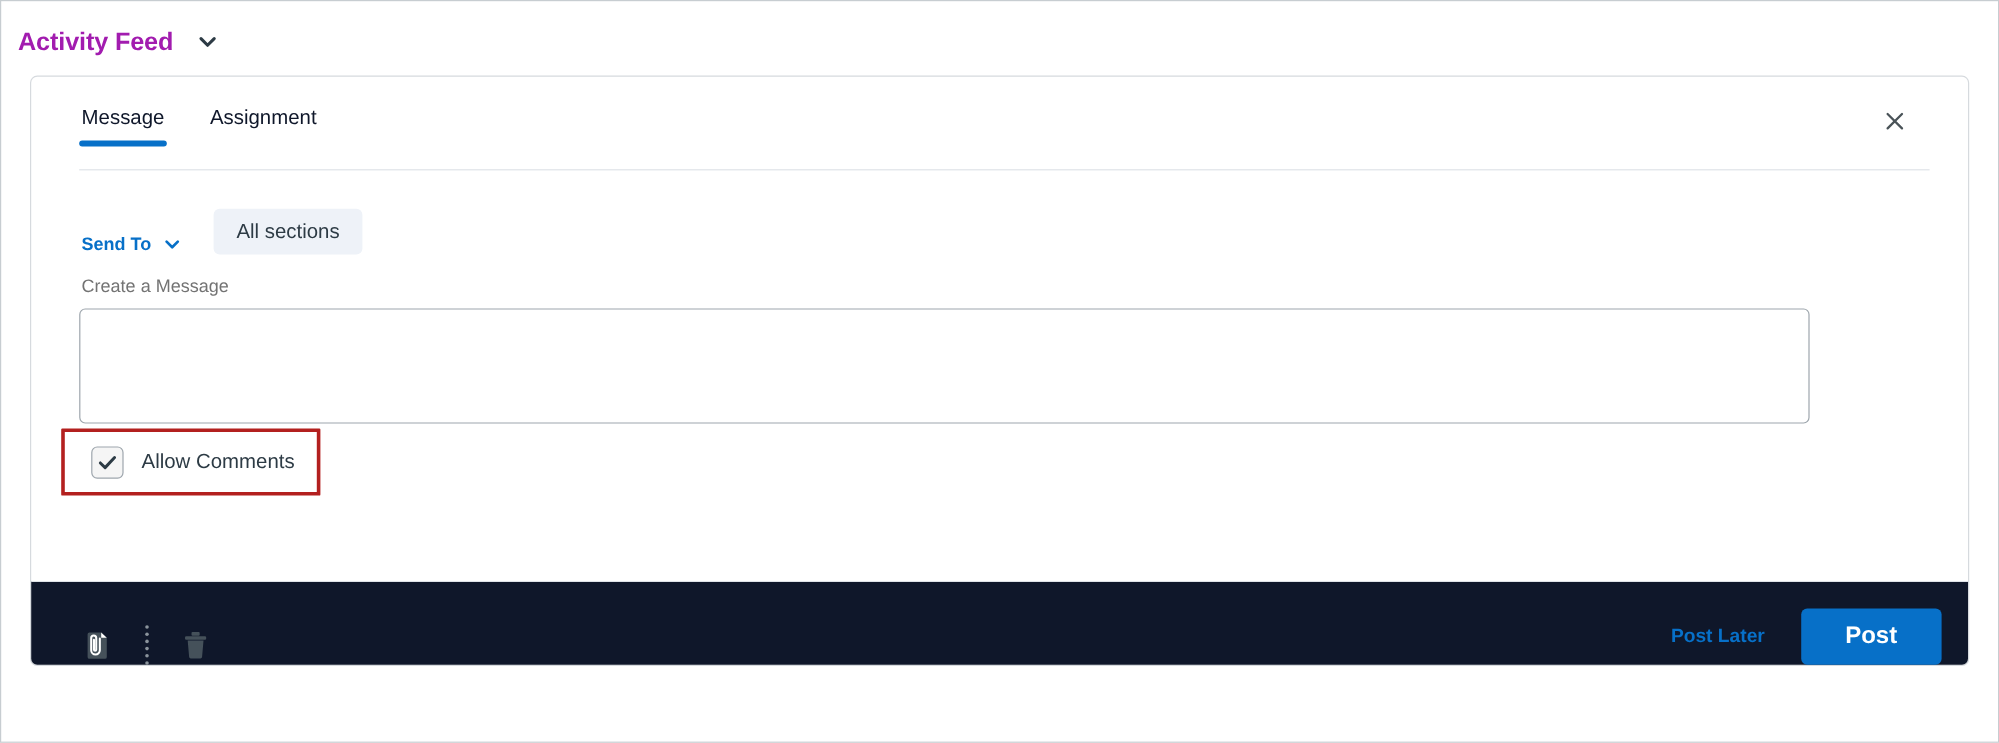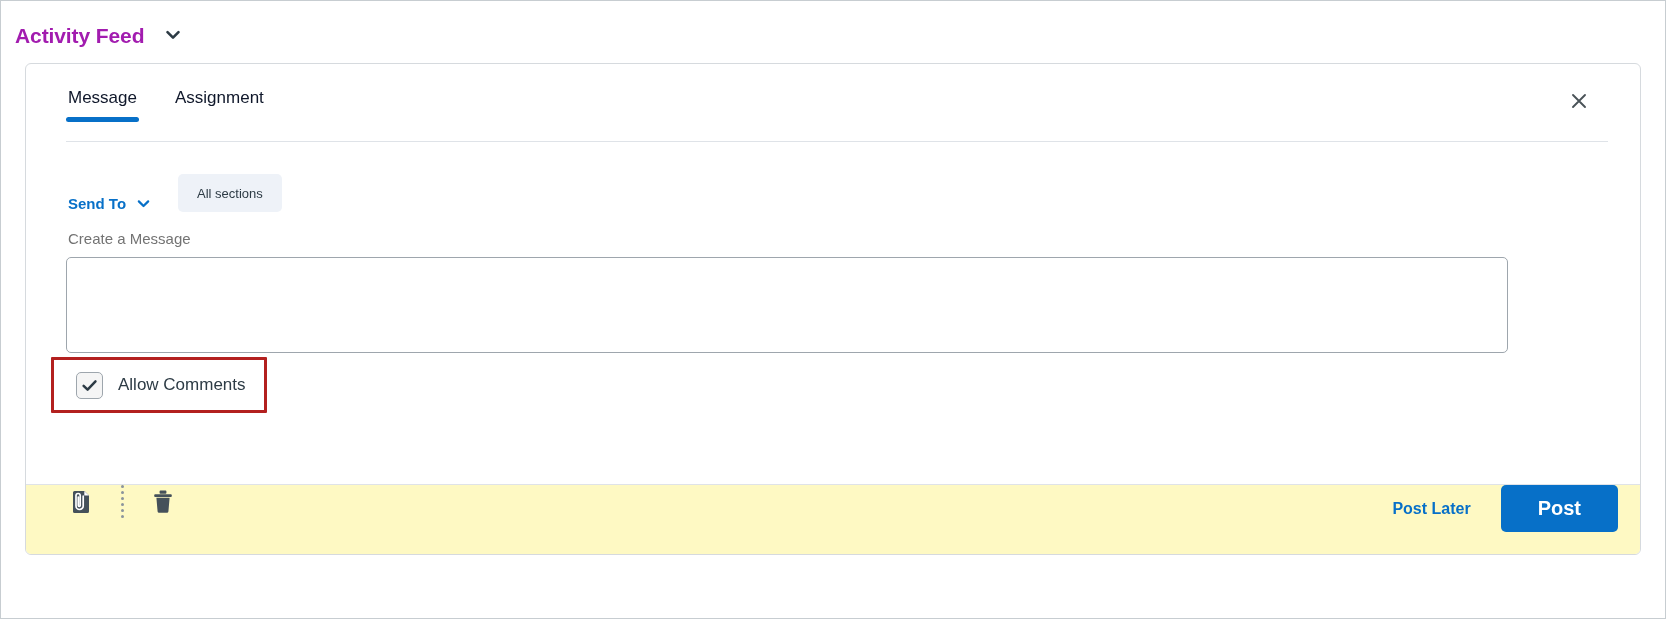--- a/index.html
+++ b/index.html
@@ -158,21 +158,21 @@
   .sendto-btn svg { display: block; }
 
   .pill {
     display: inline-flex;
     align-items: center;
     justify-content: center;
     background: #eef2f8;
     border-radius: 5px;
     height: 38px;
     padding: 0 19px;
-    font-size: 13px;
+    font-size: 17px;
     color: #2d3b45;
     cursor: pointer;
     border: none;
     font-family: "Liberation Sans", sans-serif;
     margin-left: 12px;
   }
 
   .field-label {
     font-size: 15px;
     font-weight: normal;
@@ -233,24 +233,24 @@
   .checkbox svg { display: block; }
   .checkbox-label {
     font-size: 17px;
     color: #2d3b45;
   }
 
   
   .card-footer {
     height: 70px;
     border-top: 1px solid #dfe3e8;
-    background: #fef9c3;
+    background: #0f172a;
     border-radius: 0 0 5px 5px;
     display: flex;
-    align-items: flex-start;
+    align-items: flex-end;
     justify-content: space-between;
     padding: 0 22px 0 40px;
     margin-top: 23px;
   }
   .footer-left {
     display: flex;
     align-items: center;
     gap: 19px;
   }
   .icon-btn {

